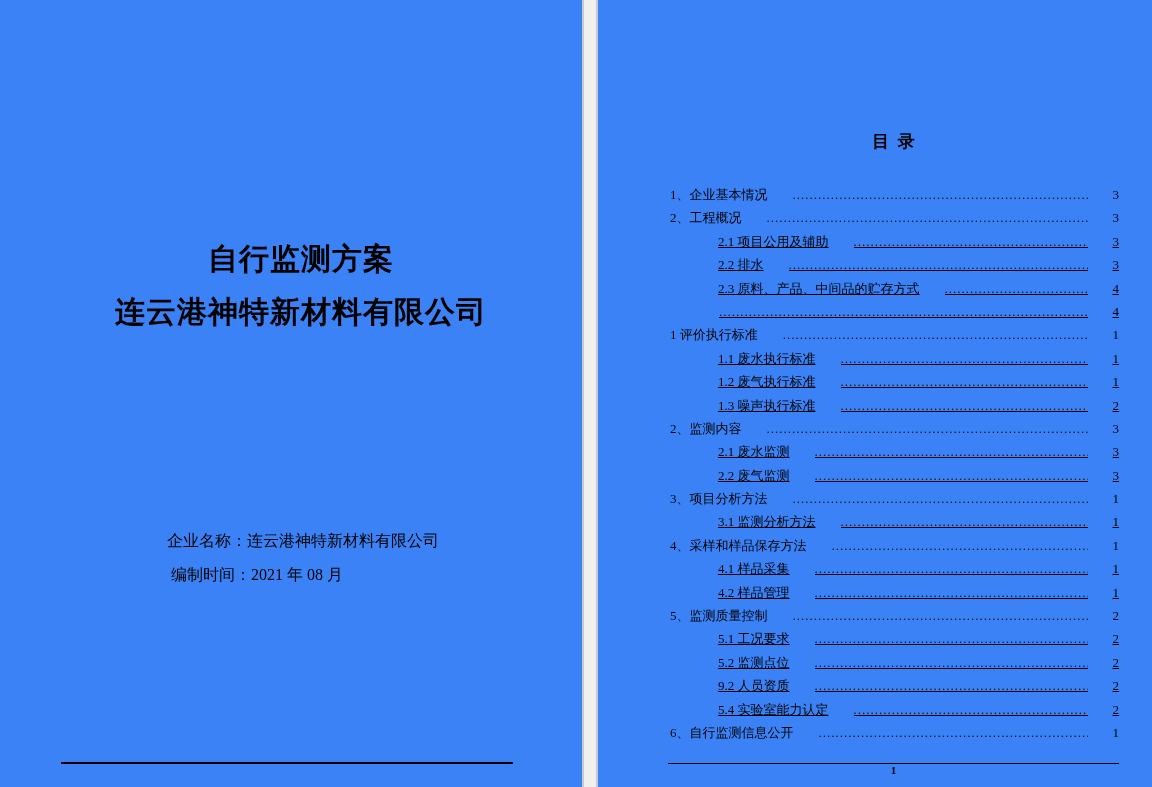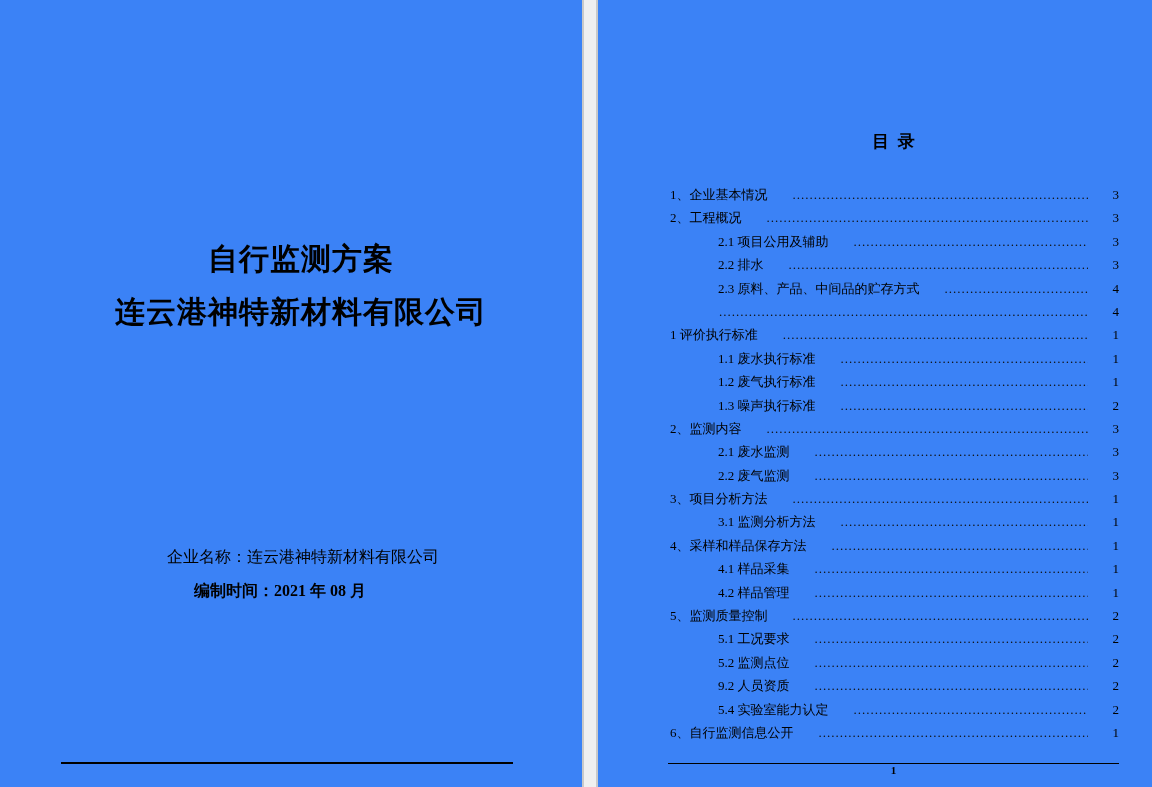--- a/index.html
+++ b/index.html
@@ -24,22 +24,22 @@
 
   
   .cover-title {
     position: absolute; top: 232px; left: 0; width: 100%;
     text-align: center; font-weight: bold; font-size: 30px;
     letter-spacing: 1px;
   }
   .cover-title .line { line-height: 53px; white-space: pre; }
 
   .cover-info { position: absolute; top: 531px; left: 167px; font-size: 16px; }
-  .cover-info .info-line { line-height: 20px; white-space: pre; margin-top: 16px; }
-  .cover-info .info-line2 { margin-top: 14px; margin-left: 27px; font-weight: bold; }
+  .cover-info .info-line { line-height: 20px; white-space: pre; }
+  .cover-info .info-line2 { margin-top: 14px; margin-left: 4px; }
 
   .footer-line-left {
     position: absolute; top: 762px; left: 61px; width: 452px;
     border-top: 2px solid #000;
   }
 
   
   .toc-title {
     position: absolute; top: 130px; left: 70px; width: 451px;
     text-align: center; font-weight: bold; font-size: 17px;
@@ -48,21 +48,21 @@
   .toc-list {
     position: absolute; top: 183px; left: 72px; width: 449px;
     font-size: 13px;
   }
   .toc-row {
     display: flex; align-items: flex-end;
     height: 23.4px; line-height: 23.4px;
     overflow: hidden;
     gap: 24px;
   }
-  .toc-row.level1 { padding-left: 48px; }
+  .toc-row.level1 { padding-left: 48px; text-decoration: underline; }
   .toc-label { white-space: pre; flex: none; }
   .toc-dots  {
     flex: 1 1 auto; overflow: hidden; white-space: nowrap;
     margin: 0 1px;
   }
   .toc-dots::after {
     content: "..............................................................................................................................................................";
     letter-spacing: 1px; color: #111;
   }
   .toc-page { flex: none; white-space: pre; }

